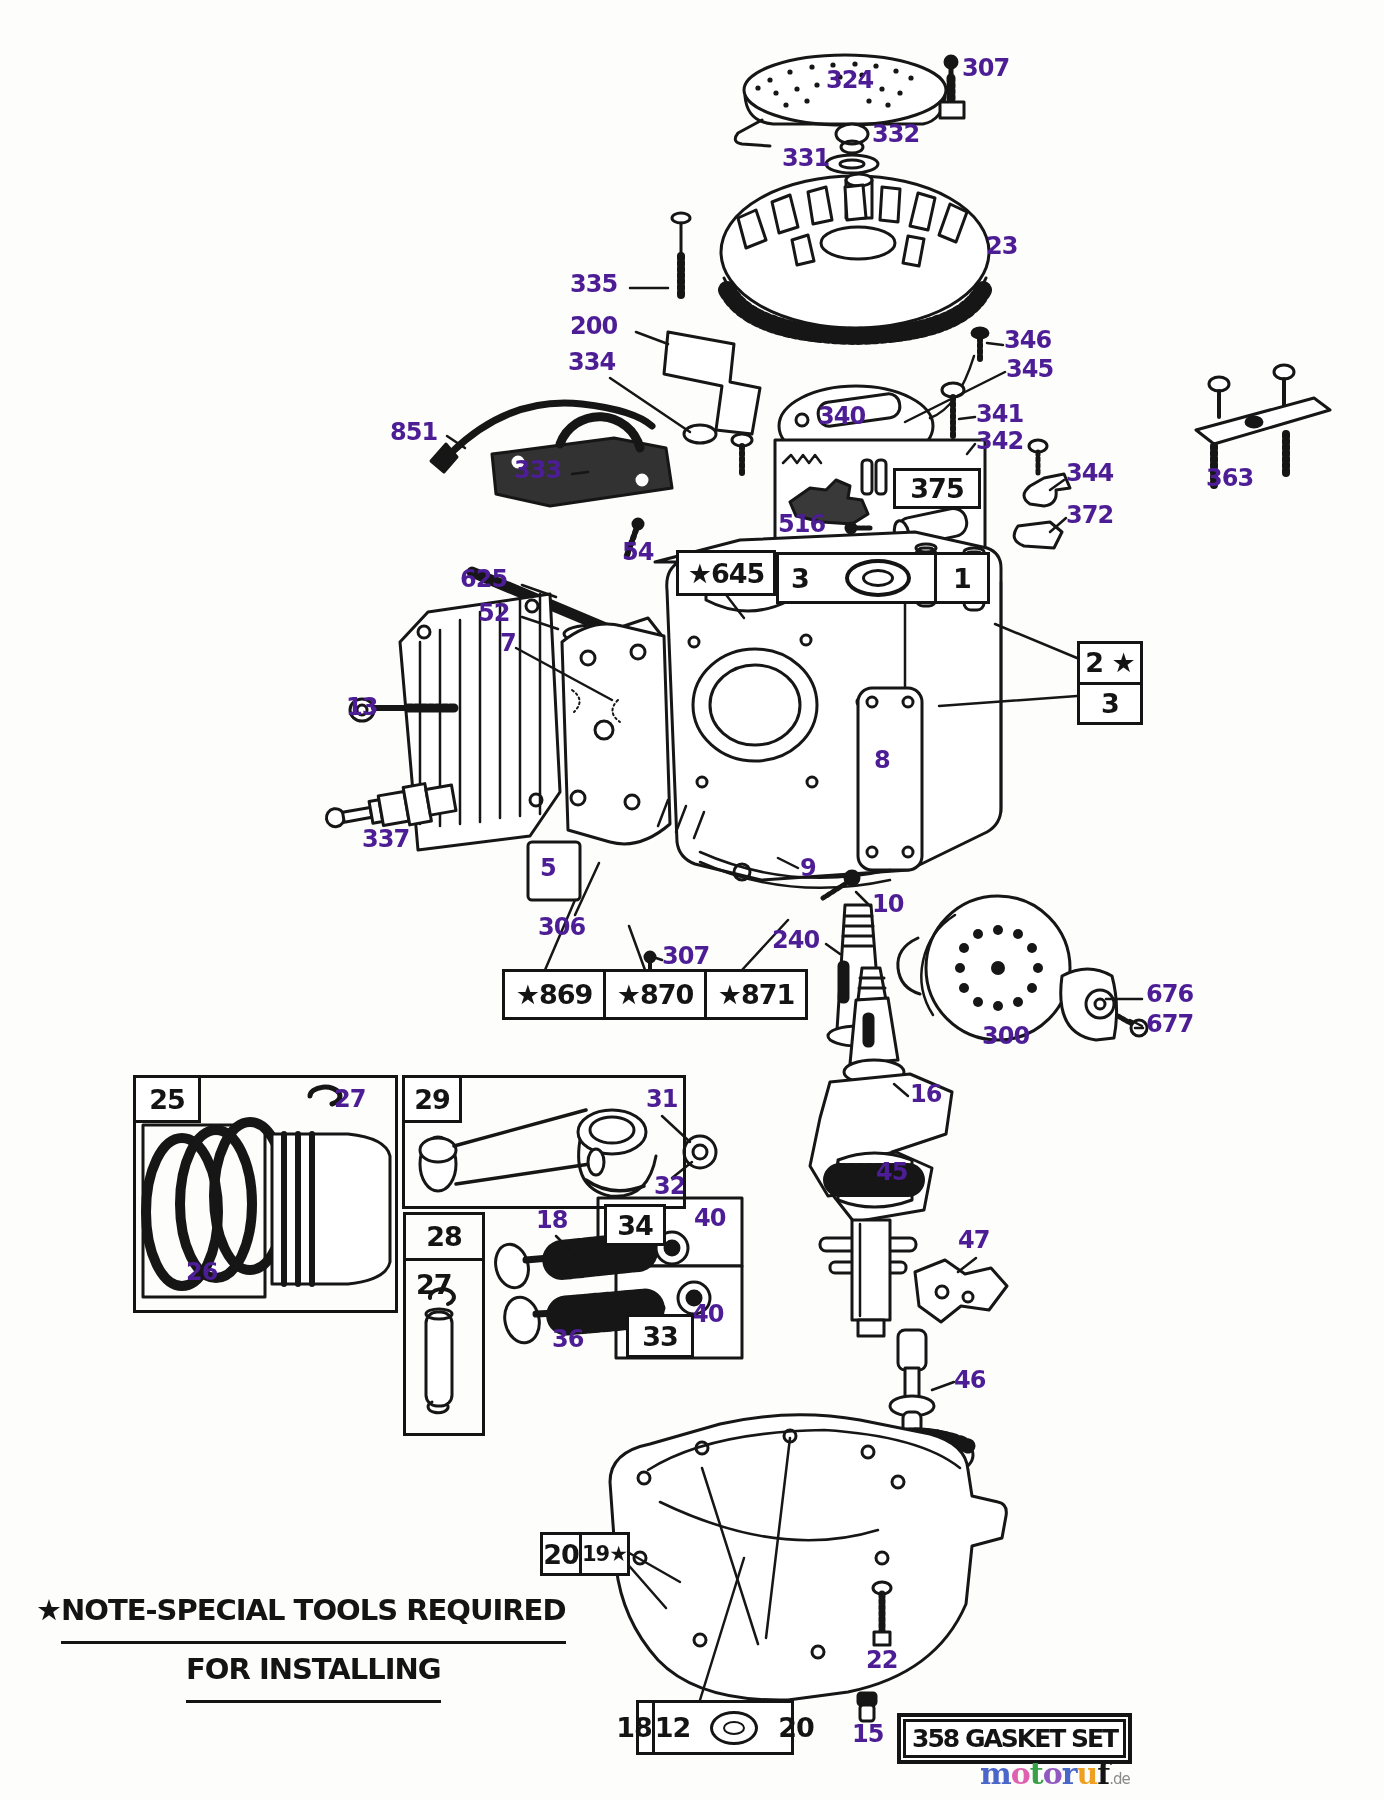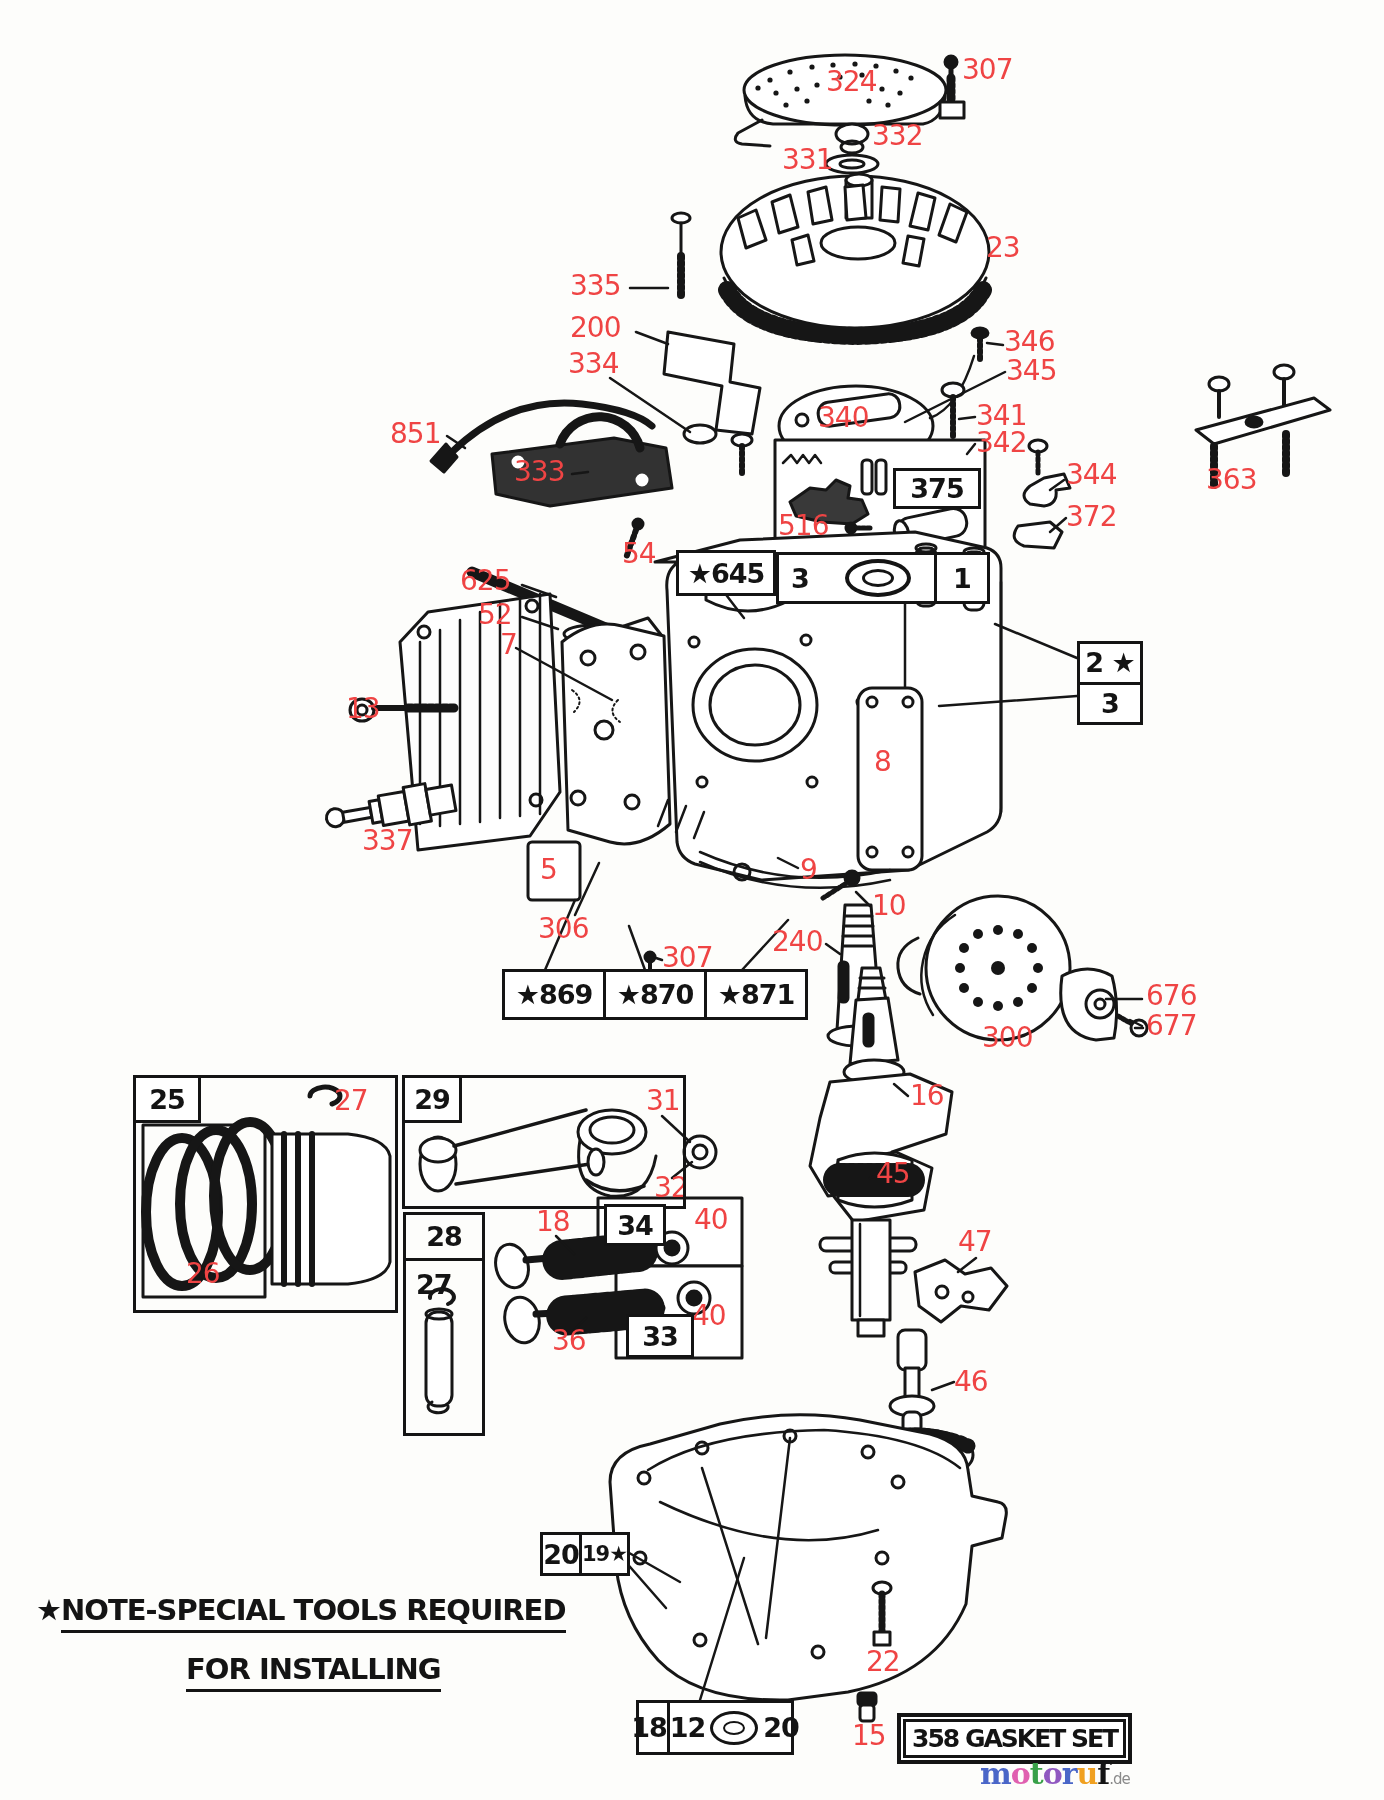--- a/index.html
+++ b/index.html
@@ -1,38 +1,38 @@
 <!DOCTYPE html>
 <html><head>
 <meta charset="utf-8">
 <style>
   html,body{margin:0;padding:0;background:#fff;}
   .stage{position:relative;width:1384px;height:1800px;background:#fdfdfb;overflow:hidden;
          font-family:"DejaVu Sans",sans-serif;color:#141414;}
   svg.art{position:absolute;left:0;top:0;}
-  .pl{position:absolute;font-weight:normal;font-size:28px;line-height:1;letter-spacing:-1px;
-      white-space:nowrap;color:#ef4444;}
+  .pl{position:absolute;font-weight:bold;font-size:24px;line-height:1;letter-spacing:-1px;
+      white-space:nowrap;color:#4c1d95;}
   .box{position:absolute;border:3px solid #141414;background:#fff;display:flex;
        align-items:center;justify-content:center;font-weight:bold;font-size:27px;
        letter-spacing:-1px;color:#141414;}
   .cells{padding:0;}
   .cell{display:flex;align-items:center;justify-content:center;height:100%;}
   .cell+.cell{border-left:3px solid #141414;}
   .vcell{display:flex;align-items:center;justify-content:center;width:100%;}
   .vcell+.vcell{border-top:3px solid #141414;}
   .outline{background:transparent;}
   .hdr{position:absolute;left:-3px;top:-3px;border:3px solid #141414;background:#fff;
        display:flex;align-items:center;justify-content:center;font-weight:bold;
        font-size:27px;}
   .seal{display:inline-block;border:4px solid #141414;border-radius:50%;
         display:flex;align-items:center;justify-content:center;background:#fff;}
   .seal>span{display:block;border:3px solid #141414;border-radius:50%;}
   .note{position:absolute;font-weight:bold;color:#141414;font-size:29px;letter-spacing:-1px;
         white-space:nowrap;}
-  .note .ul{border-bottom:3px solid #141414;padding-bottom:3px;}
+  .note .ul{border-bottom:3px solid #141414;padding-bottom:14px;}
   .gset{position:absolute;border:4px solid #141414;padding:2px;background:#fff;}
   .gset>div{border:3px solid #141414;padding:2px 6px;font-weight:bold;font-size:25px;
         letter-spacing:-2px;white-space:nowrap;}
   .wm{position:absolute;font-family:"DejaVu Serif",serif;font-weight:bold;font-size:30px;
       letter-spacing:-1px;white-space:nowrap;}
   .wm .de{font-size:15px;color:#8a8a8a;font-family:"DejaVu Sans",sans-serif;font-weight:normal;}
 </style>
 </head>
 <body>
 
@@ -552,21 +552,21 @@
 <div class="box" style="left:604px;top:1204px;width:56px;height:36px">34</div>
 <div class="box" style="left:626px;top:1314px;width:62px;height:38px">33</div>
 
 <div class="box cells" style="left:540px;top:1532px;width:84px;height:38px">
   <div class="cell" style="width:38px">20</div>
   <div class="cell" style="flex:1;font-size:21px">19★</div>
 </div>
 
 <div class="box cells" style="left:636px;top:1700px;width:152px;height:49px">
   <div class="cell" style="width:44px">18</div>
-  <div class="cell" style="flex:1;border-left:3px solid #141414;gap:5px">
+  <div class="cell" style="flex:1;border-left:3px solid #141414;gap:20px">
     <span>12</span>
     <span class="seal" style="width:42px;height:28px;border-width:3px">
           <span style="width:18px;height:10px;border-width:2px"></span>
         </span>
     <span>20</span>
   </div>
 </div>
 
 <div class="gset" style="left:897px;top:1713px">
   <div>358 GASKET SET</div>

